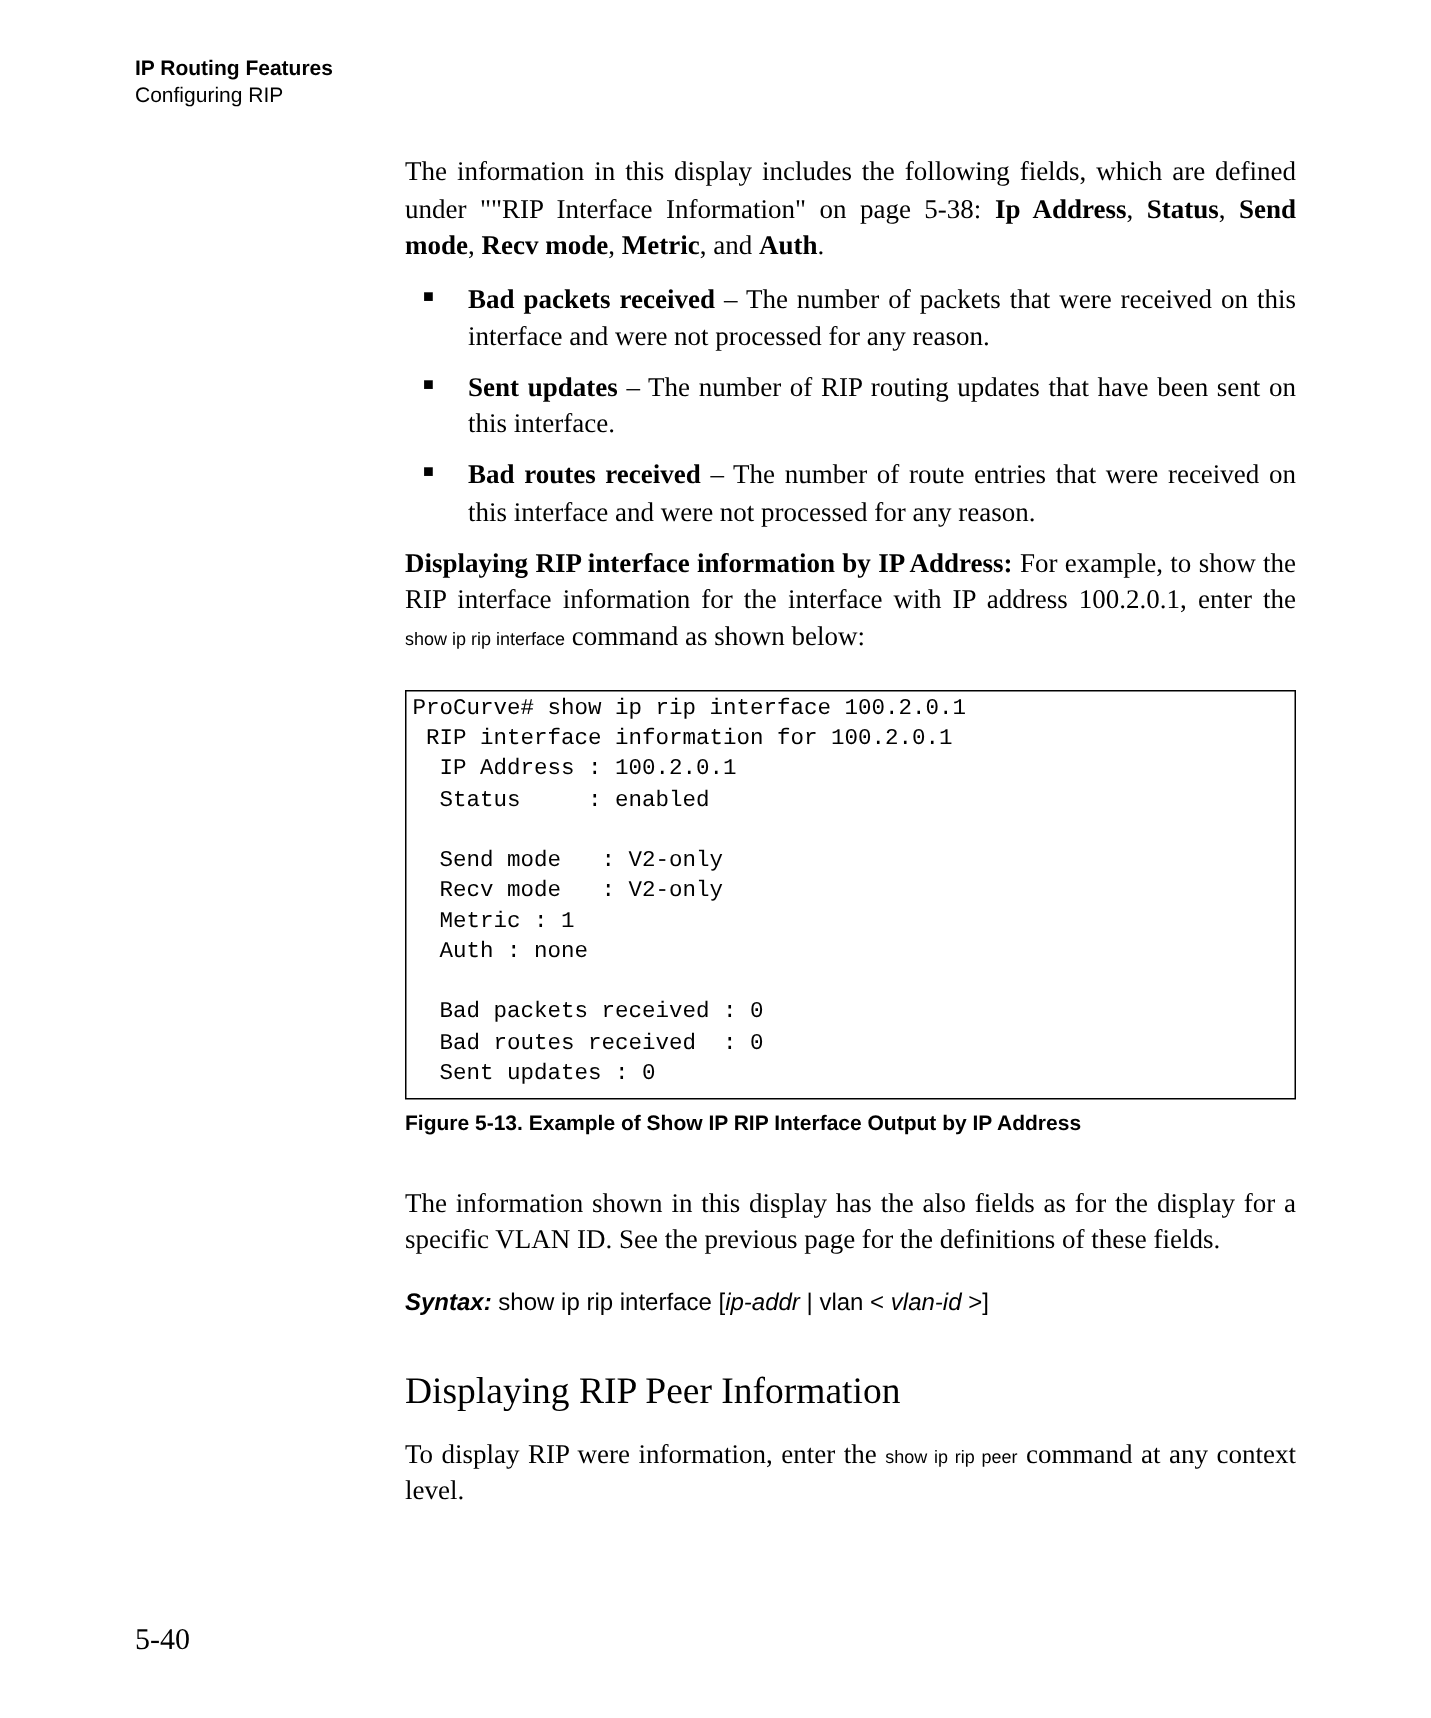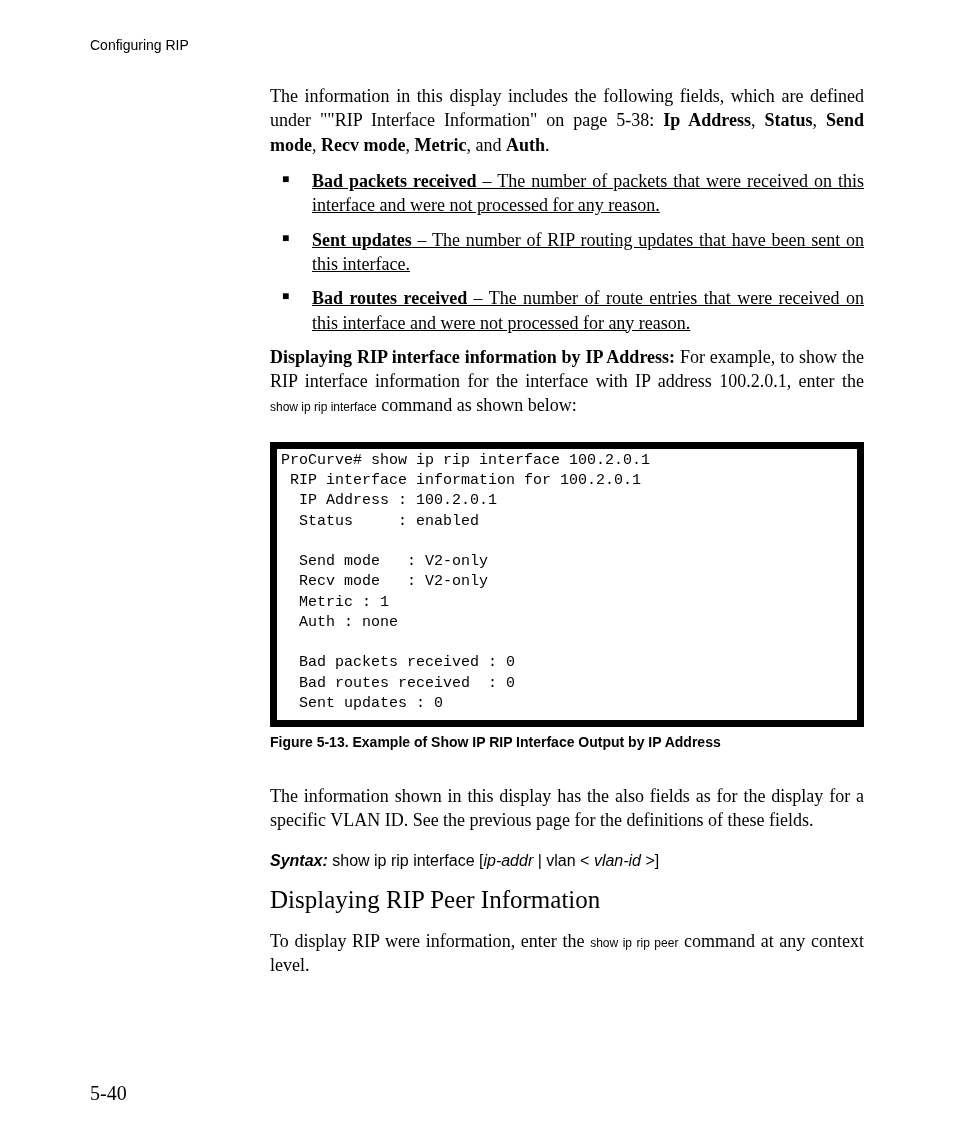--- a/index.html
+++ b/index.html
@@ -25,46 +25,46 @@
     font-size: 14px;
     line-height: 1.3;
     margin-bottom: 30px;
   }
   .running-head .rh-title { font-weight: bold; }
   .content {
     margin-left: 180px;
   }
   p { margin: 0 0 12px 0; text-align: justify; }
   .tight { margin-bottom: 4px; }
-  .bullets { margin: 0 0 6px 0; padding: 0; list-style: none; text-align: justify; text-decoration: underline; }
+  .bullets { margin: 0 0 6px 0; padding: 0; list-style: none; text-align: justify; }
   .bullets li { position: relative; padding-left: 42px; margin-bottom: 10px; }
   .bullets li::before {
     content: "■";
     position: absolute;
     left: 12px;
     top: 2px;
     font-size: 12px;
   }
   .codebox {
-    border: 7px solid #000000;
+    border: 1px solid #000000;
     font-family: "Courier New", Courier, monospace;
     font-size: 15px;
     line-height: 1.35;
     padding: 2px 4px 6px 4px;
     white-space: pre;
     margin-top: 24px;
     margin-bottom: 6px;
   }
   .figcap {
     font-family: Arial, Helvetica, sans-serif;
     font-size: 14px;
     font-weight: bold;
     margin-bottom: 32px;
   }
-  .syntax-line { margin: 16px 0 10px 0; }
+  .syntax-line { margin: 16px 0 32px 0; }
   .syntax-label {
     font-family: Arial, Helvetica, sans-serif;
     font-style: italic;
     font-weight: bold;
     font-size: 16px;
   }
   .syntax-cmd {
     font-family: Arial, Helvetica, sans-serif;
     font-size: 16px;
   }
@@ -91,20 +91,21 @@
     font-size: 20px;
   }
   b { font-weight: bold; }
 </style>
 </head>
 <body>
 
 <div class="page">
 
   <div class="running-head">
+    <div class="rh-title">IP Routing Features</div>
     <div>Configuring RIP</div>
   </div>
 
   <div class="content">
 
     <p>
       <span>The information in this display includes the following fields, which are defined under ""RIP Interface Information" on page 5-38: </span><b>Ip Address</b>, <b>Status</b>, <b>Send mode</b>, <b>Recv mode</b>, <b>Metric</b>, and <b>Auth</b>.
     </p>
 
 

